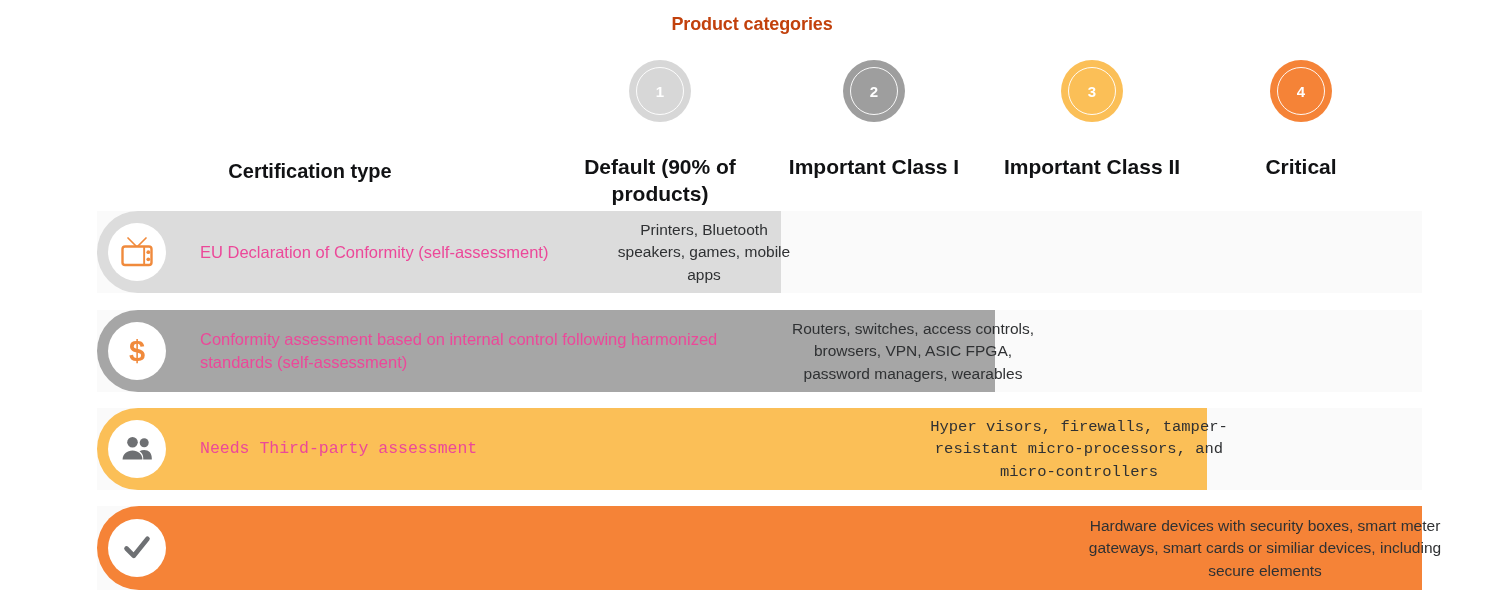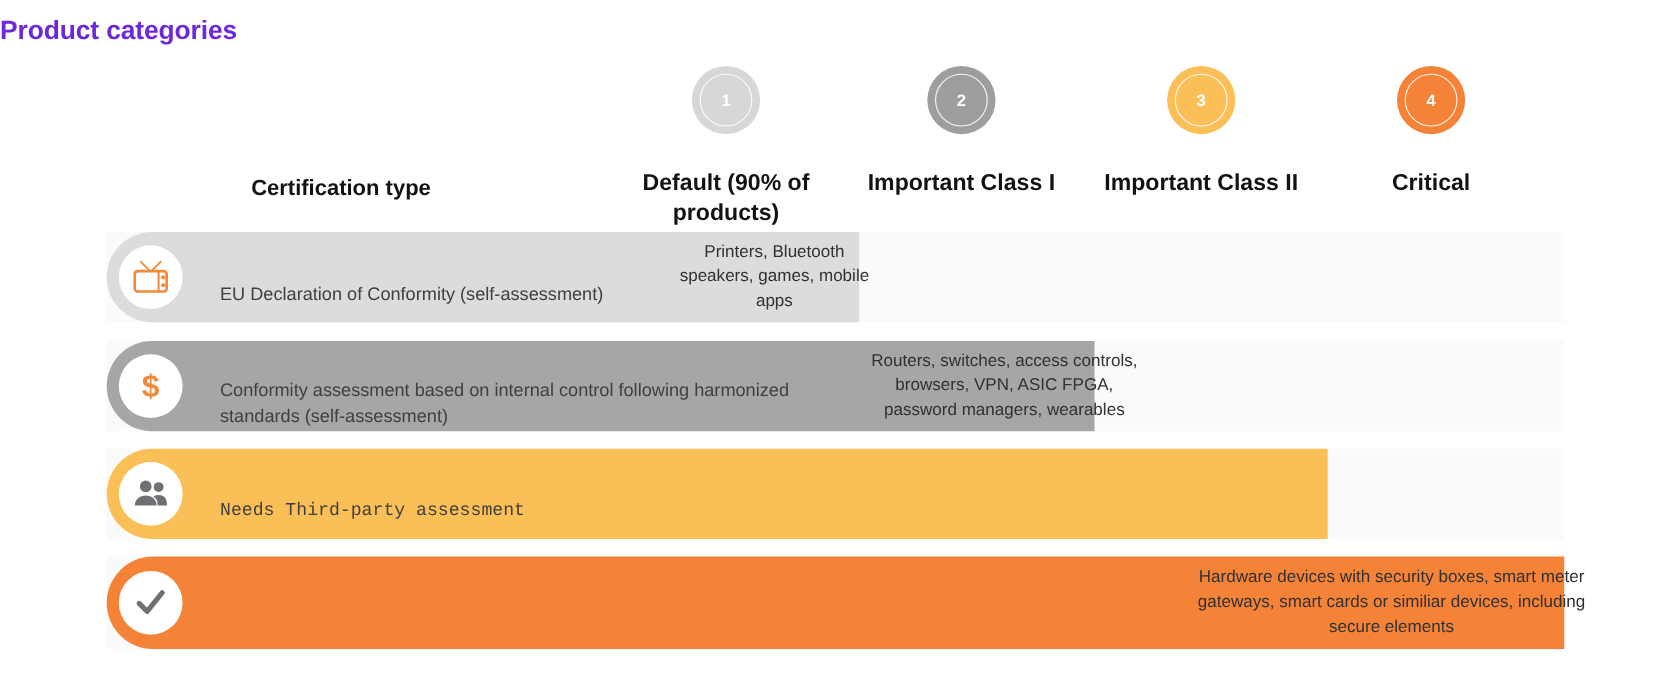--- a/index.html
+++ b/index.html
@@ -10,24 +10,24 @@
     font-family: "Liberation Sans", sans-serif;
     overflow: hidden;
   }
 
   #canvas { position: relative; width: 1504px; height: 614px; }
 
   
   .chart-title {
     position: absolute;
     left: 0; top: 14px; width: 1504px;
-    text-align: left;
-    font-size: 24px;
-    font-weight: 700;
-    color: #6d28d9;
+    text-align: center;
+    font-size: 18px;
+    font-weight: 700;
+    color: #c2410c;
     letter-spacing: -0.1px;
   }
 
   .cert-type-head {
     position: absolute;
     left: 100px; top: 160px; width: 420px;
     text-align: center;
     font-size: 20px;
     font-weight: 700;
     color: #111214;
@@ -92,23 +92,22 @@
     border-radius: 50%;
     background: #ffffff;
     display: flex; align-items: center; justify-content: center;
   }
   .row-desc {
     position: absolute;
     left: 200px;
     top: 50%;
     transform: translateY(-50%);
     font-size: 16.5px;
-    color: #404040;
+    color: #ec4899;
     line-height: 1.38;
-    margin-top: 16px;
   }
   .row-items {
     position: absolute;
     top: 50%;
     transform: translateY(-50%);
     text-align: center;
     font-size: 15.5px;
     color: #2f3133;
     line-height: 1.44;
     margin-left: 44px;
@@ -188,20 +187,21 @@
     <div class="row-bar" id="bar2" style="width: 1110px; background: rgb(251, 191, 87);"></div>
     <div class="row-icon" style="left:108px;">
       <svg width="36" height="28" viewBox="0 0 36 28">
         <circle cx="13.5" cy="7.2" r="5.3" fill="#6e7073"></circle>
         <circle cx="25.2" cy="7.8" r="4.5" fill="#6e7073"></circle>
         <path d="M3.6 24.6c0-5.6 4.5-9.1 9.9-9.1s9.9 3.5 9.9 9.1z" fill="#6e7073"></path>
         <path d="M20.5 16.3c1.4-.8 3-1.2 4.7-1.2 4.5 0 7.6 2.9 7.6 8.1v1.4h-8.6v-2.1c0-2.4-1.4-4.7-3.7-6.2z" fill="#6e7073"></path>
       </svg>
     </div>
     <div class="row-desc" style="width:520px;">Needs Third-party assessment</div>
+    <div class="row-items" style="left:862px; width:346px;">Hyper visors, firewalls, tamper-resistant micro-processors, and micro-controllers</div>
   </div>
 
   <div class="row-wrap" style="top:506px; height:84px; width:1504px;">
     <div class="row-bg" style="background: rgb(250, 250, 250);"></div>
     <div class="row-bar" id="bar3" style="width: 1325px; background: rgb(245, 131, 55);"></div>
     <div class="row-icon" style="left:108px;">
       <svg width="34" height="30" viewBox="0 0 34 30">
         <path d="M6.5 15.5 L13.8 22.8 L27.5 5.8" stroke="#6e7073" stroke-width="4.6" fill="none" stroke-linecap="round" stroke-linejoin="round"></path>
       </svg>
     </div>

